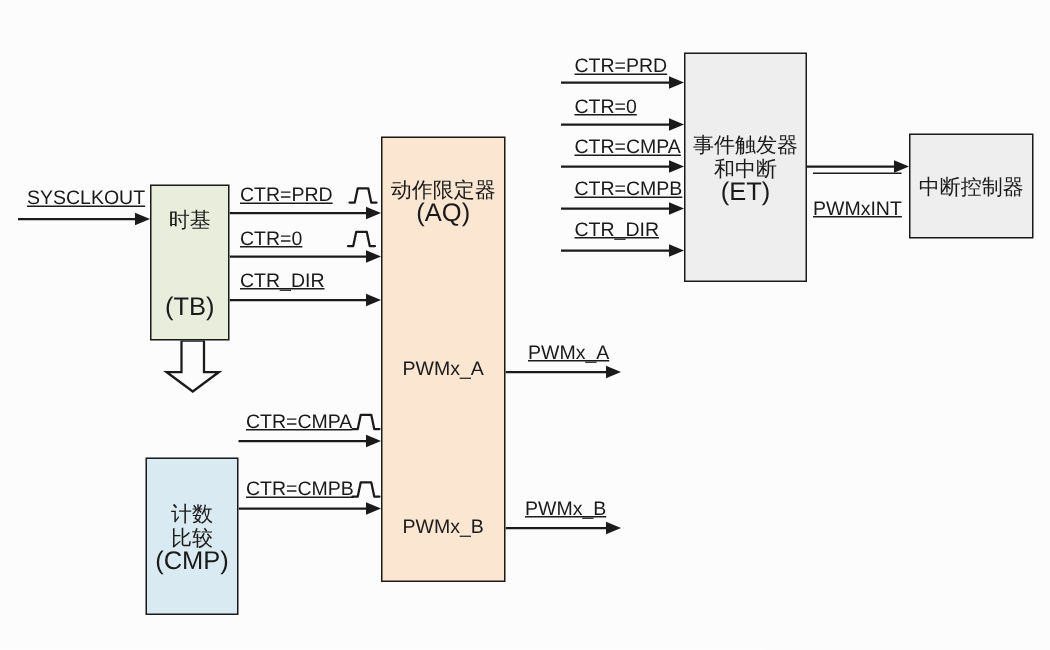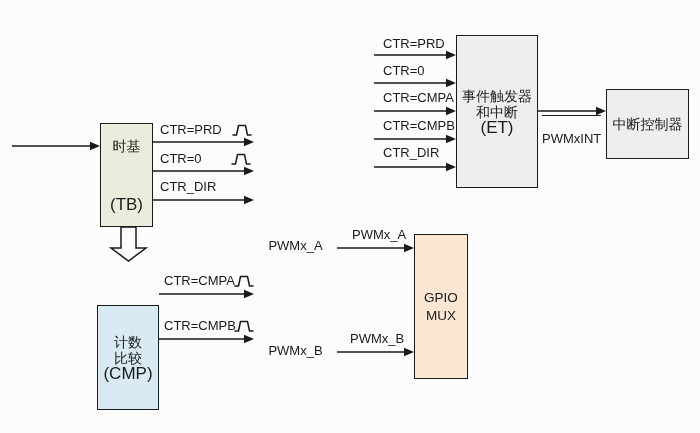--- a/index.html
+++ b/index.html
@@ -21,21 +21,21 @@
   .box .bl.en{font-size:17px;}
   .tb{left:100px;top:123px;width:53px;height:104px;background:#e8eedb;gap:39px;}
   .tb .bl{line-height:20px;}
   .cmp{left:97px;top:261px;width:62px;height:105px;background:#d9eaf2;margin-top:44px;}
   .aq{left:254px;top:91px;width:83px;height:297px;background:#fbe6d2;justify-content:flex-start;padding-top:27px;}
   .aq .bl{line-height:15px;}
   .gpio{left:414px;top:234px;width:54px;height:145px;background:#fbe6d2;}
   .gpio .bl{line-height:18px;font-size:13.5px;}
   .et{left:456px;top:35px;width:82px;height:153px;background:#eeeeee;}
   .intc{left:606px;top:77px;width:83px;height:70px;background:#eeeeee;margin-top:12px;}
-  .sig{position:absolute;font-size:13px;line-height:16px;height:16px;white-space:nowrap;}
+  .sig{position:absolute;font-size:13px;line-height:16px;height:16px;white-space:nowrap;text-decoration:underline;}
   .aq-port{position:absolute;left:254px;width:83px;text-align:center;font-size:13px;line-height:16px;}
   .overline{border-top:1.5px solid #1a1a1a;padding-top:15px;margin-top:24px;}
   .pulse{position:absolute;}
   .pulse polyline{fill:none;stroke:#1a1a1a;stroke-width:1.5;stroke-linejoin:round;stroke-linecap:round;}
 </style>
 </head>
 <body>
 
 <div class="canvas">
 
@@ -105,38 +105,39 @@
     <div class="bl">时基</div>
     <div class="bl en">(TB)</div>
   </div>
 
   <div class="box cmp">
     <div class="bl">计数</div>
     <div class="bl">比较</div>
     <div class="bl en">(CMP)</div>
   </div>
 
+  <div class="box aq">
+    <div class="bl">动作限定器</div>
+    <div class="bl en">(AQ)</div>
+  </div>
   <div class="aq-port" style="top:238px;">PWMx_A</div>
   <div class="aq-port" style="top:343px;">PWMx_B</div>
 
-  <div class="box gpio">
-    <div class="bl">GPIO</div>
-    <div class="bl">MUX</div>
-  </div>
 
   <div class="box et">
     <div class="bl">事件触发器</div>
     <div class="bl">和中断</div>
     <div class="bl en">(ET)</div>
   </div>
 
   <div class="box intc">
     <div class="bl">中断控制器</div>
   </div>
 
+  <div class="sig" style="left:18px;top:124px;">SYSCLKOUT</div>
 
   <div class="sig" style="left:160px;top:122px;">CTR=PRD</div>
   <svg class="pulse" style="left:232px;top:123px;" width="20" height="14">
       <polyline points="1,12 4.5,12 6.5,2.5 13.5,2.5 15.5,12 19,12"></polyline>
     </svg>
 
   <div class="sig" style="left:160px;top:151px;">CTR=0</div>
   <svg class="pulse" style="left:231px;top:152px;" width="20" height="14">
       <polyline points="1,12 4.5,12 6.5,2.5 13.5,2.5 15.5,12 19,12"></polyline>
     </svg>

